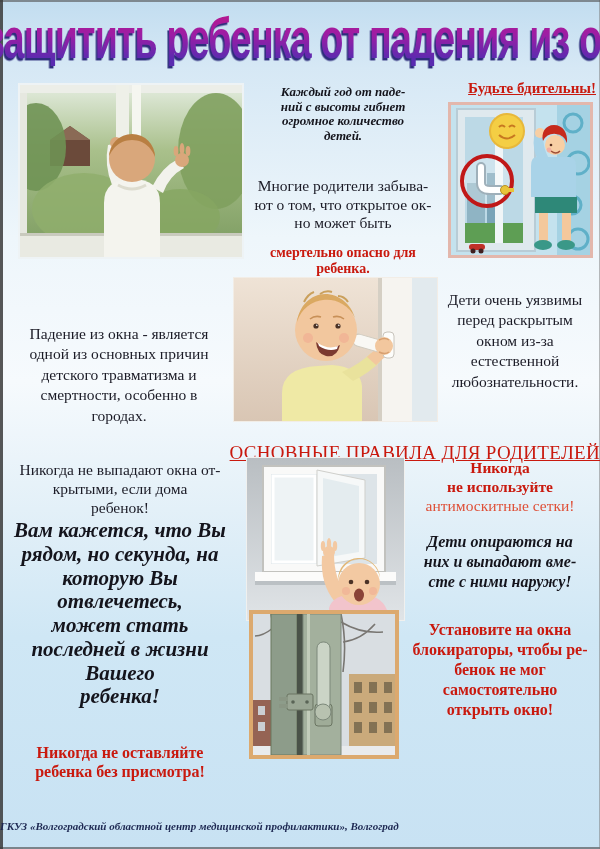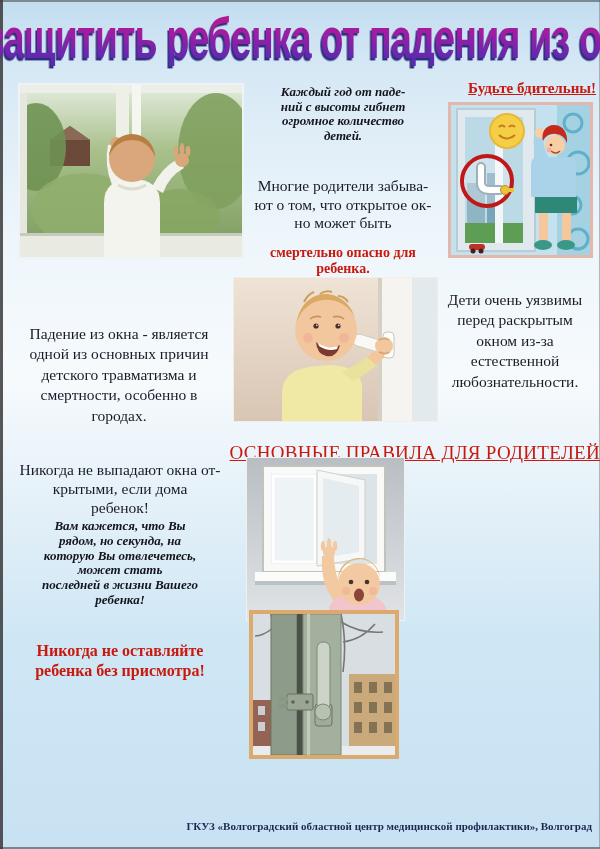--- a/index.html
+++ b/index.html
@@ -35,35 +35,35 @@
   .cartoon{position:relative;margin:5px auto 0;left:0;top:0;width:139px;height:150px;border:3px solid #e3b7ac;}
   
   .mid-left{position:absolute;left:5px;top:292px;width:228px;text-align:center;font-size:15.5px;line-height:1.32;margin-top:32px;}
   .photo2{left:233px;top:277px;width:203px;height:143px;border:1px solid #f2ede6;}
   .mid-right{position:absolute;left:436px;top:290px;width:158px;text-align:center;font-size:15.5px;line-height:1.32;}
   
   .rules-heading{position:absolute;top:426px;left:0;width:600px;text-align:right;
     font-weight:normal;font-size:19px;color:#c9190e;text-decoration:underline;letter-spacing:.3px;}
   .rules-left{position:absolute;left:2px;top:460px;width:236px;text-align:center;}
   .rule-plain{font-size:15.5px;line-height:1.23;}
-  .rule-warning{margin-top:2px;font-weight:bold;font-style:italic;font-size:13px;line-height:1.13;color:#14141c;}
+  .rule-warning{margin-top:2px;font-weight:bold;font-style:italic;font-size:21px;line-height:1.13;color:#14141c;}
   .rule-alert{margin-top:34px;font-weight:bold;font-size:16px;line-height:1.2;}
   .photo3{left:246px;top:457px;width:157px;height:162px;border:1px solid #f0f0ee;}
   .photo4{left:249px;top:610px;width:142px;height:141px;border:4px solid #dca96e;}
   .rules-right{position:absolute;left:402px;top:459px;width:196px;text-align:center;}
   .never-bold{font-weight:bold;font-size:15.5px;line-height:1.22;}
   .never-light{color:#df5038;font-size:15.5px;line-height:1.22;}
   .reason{margin-top:16px;font-weight:bold;font-style:italic;font-size:16px;line-height:1.25;color:#14141c;}
   .advice{margin-top:28px;font-weight:bold;font-size:16px;line-height:1.25;}
   
   .bottom-para{position:absolute;left:25px;top:760px;width:550px;text-align:center;
     font-weight:bold;font-size:17px;line-height:1.12;color:#1d2852;}
   .xb{text-shadow:0 0 .6px currentColor,.4px 0 .2px currentColor;}
-  .footer{position:absolute;left:0;top:820px;width:592px;text-align:right;
-    font-weight:bold;font-size:11px;color:#1d2852;}
+  .footer{position:absolute;left:0;top:820px;width:592px;
+    font-weight:bold;font-size:11px;color:#1d2852;font-style:italic;}
 </style>
 </head>
 <body>
 
 <div class="poster">
 
   <div class="title-wrap">
     <h1 class="title">Как защитить ребенка от падения из окна?</h1>
   </div>
 
@@ -289,17 +289,30 @@
         <rect x="26" y="90" width="9" height="4" fill="#8a9684"></rect>
         <circle cx="40" cy="88" r="1.8" fill="#5a6456"></circle>
           <circle cx="54" cy="88" r="1.8" fill="#5a6456"></circle>
         <rect x="62" y="90" width="17" height="22" rx="3" fill="#9fac98" stroke="#6a7562"></rect>
         <rect x="64" y="28" width="13" height="68" rx="6" fill="#cbd4c6" stroke="#7c887a"></rect>
         <circle cx="70" cy="98" r="8" fill="#b8c2b0" stroke="#7c887a"></circle>
       </g>
     </svg>
   </figure>
 
+  <div class="rules-right">
+    <p class="never-bold red pre">Никогда
+не используйте</p>
+    <p class="never-light pre">антимоскитные сетки!</p>
+    <p class="reason pre">Дети опираются на
+них и выпадают вме-
+сте с ними наружу!</p>
+    <p class="advice red pre">Установите на окна
+блокираторы, чтобы ре-
+бенок не мог
+самостоятельно
+открыть окно!</p>
+  </div>
 
 
   <p class="footer">ГКУЗ «Волгоградский областной центр медицинской профилактики», Волгоград</p>
 
 </div>
 
 </body></html>

